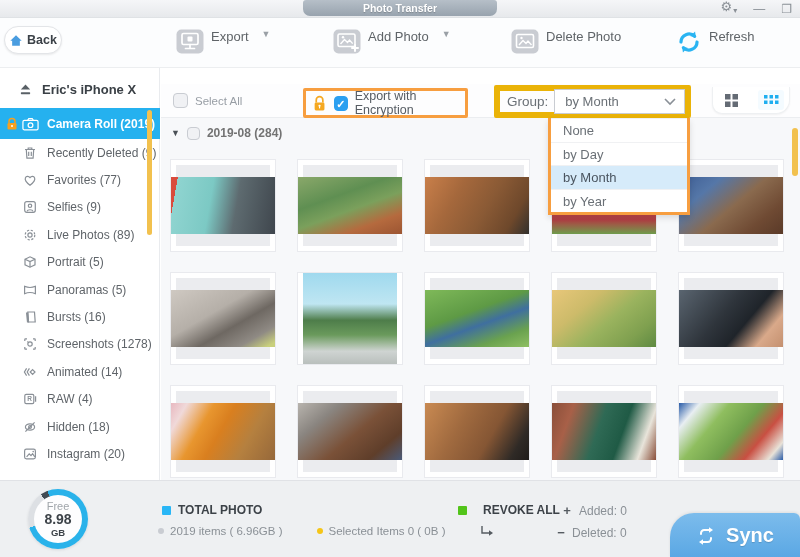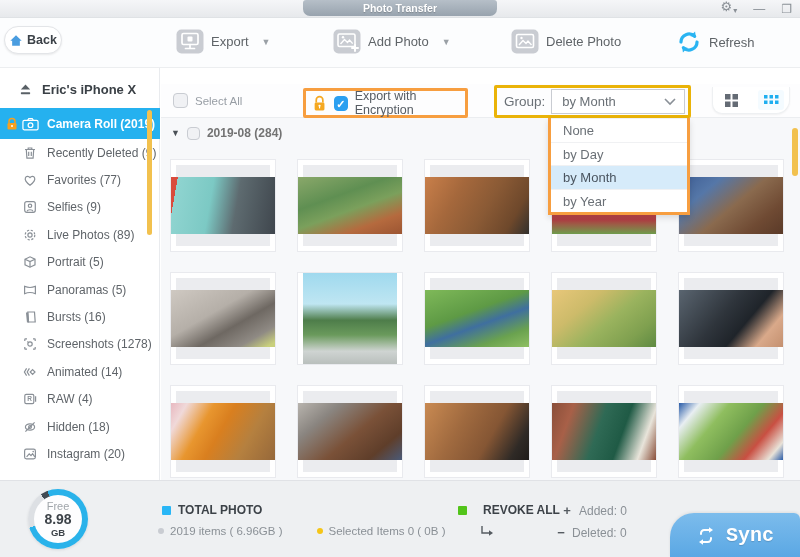--- a/index.html
+++ b/index.html
@@ -20,21 +20,21 @@
   .gear-dot { font-size:8px; vertical-align:-2px; margin-left:1px; }
 
   
   .toolbar { position:absolute; left:0; top:18px; width:800px; height:50px;
     background:#fcfdfe; border-bottom:1px solid #ecEEf0; border-bottom:1px solid #eceef0;
     box-shadow:0 1px 2px rgba(0,0,0,.03); }
   .back-btn { position:absolute; left:4px; top:8px; width:58px; height:28px; background:#fff;
     border:1px solid #e3e5e8; border-radius:15px; display:flex; align-items:center; justify-content:center;
     gap:4px; box-shadow:0 1px 2px rgba(0,0,0,.08); cursor:pointer; }
   .back-btn span { font-size:12.5px; font-weight:bold; color:#3c4248; }
-  .tb-group { position:absolute; top:11px; display:flex; align-items:center; gap:7px; cursor:pointer;padding-left:8px; }
+  .tb-group { position:absolute; top:11px; display:flex; gap:7px; cursor:pointer;padding-left:8px; }
   .tb-label { font-size:13px; color:#5f6468; }
   .tb-caret { font-size:9px; color:#9aa0a6; margin-left:6px; }
   .g-export { left:168px; } .g-add { left:325px; } .g-del { left:503px; } .g-refresh { left:668px; }
 
   
   .content { position:absolute; left:0; top:68px; width:800px; height:412px; background:#fff; }
   .left-strip { position:absolute; left:0; top:0; width:10px; height:412px; background:linear-gradient(#9ba1a8,#a9afb5); }
   .sidebar { position:absolute; left:0; top:0; width:160px; height:412px; background:#fff; border-right:1px solid #e9ebee; }
   .device-row { position:absolute; left:0; top:8px; width:160px; height:26px; display:flex; align-items:center; }
   .device-row .eject { margin-left:18px; }
@@ -55,21 +55,21 @@
   .selall { position:absolute; left:12px; top:9px; display:flex; align-items:center; gap:7px; cursor:pointer; }
   .cb { width:15px; height:15px; border:1px solid #c9ccd2; border-radius:4px; background:#f0f1f4; }
   .cb.small { width:13px; height:13px; }
   .cb.checked { background:#2b9ff0; border-color:#2b9ff0; color:#fff; font-size:11px; line-height:14px; text-align:center; font-weight:bold; }
   .selall-label { font-size:11.5px; color:#989ea5; }
 
   .enc-box { position:absolute; left:142px; top:4px; width:165px; height:30px; border:3px solid #f79e40; border-radius:2px;
     background:#fdfdfe; display:flex; align-items:center; gap:7px; padding-left:6px; }
   .enc-label { font-size:12.5px; color:#565c63; }
 
-  .grp-box { position:absolute; left:333px; top:1px; width:197px; height:33px; border:3px solid #eab308; border-radius:2px;
+  .grp-box { position:absolute; left:333px; top:1px; width:197px; height:33px; border:6px solid #eab308; border-radius:2px;
     background:#fdfdfe; display:flex; align-items:center; }
   .grp-label { font-size:13.5px; color:#6a7076; margin-left:7px; }
   .grp-select { margin-left:6px; width:134px; height:25px; border:1px solid #c9ccd2; background:#fff;
     display:flex; align-items:center; justify-content:space-between; padding:0 8px 0 10px; cursor:pointer; }
   .grp-value { font-size:13px; color:#6a7076; }
 
   .view-toggle { position:absolute; left:551px; top:3px; width:78px; height:27px; background:#fff;
     border:1px solid #eef0f2; border-top:none; border-radius:0 0 14px 10px; box-shadow:0 1px 2px rgba(0,0,0,.05);
     display:flex; align-items:center; justify-content:center; gap:14px; }
   .vt-btn { width:26px; height:20px; display:flex; align-items:center; justify-content:center; cursor:pointer; border-radius:3px; }
@@ -104,21 +104,21 @@
   .free-value { font-size:14px; color:#3c4248; font-weight:bold; line-height:15px; }
   .free-unit { font-size:9.5px; color:#3c4248; font-weight:bold; }
   .f-row1 { position:absolute; top:22px; font-size:12px; font-weight:bold; color:#3c4248; display:flex; align-items:center; gap:7px;padding-left:6px; }
   .f-row2 { position:absolute; top:44px; font-size:11.5px; color:#8a9096; display:flex; align-items:center; gap:6px; }
   .sq { width:9px; height:9px; border-radius:1px; }
   .dot { width:6px; height:6px; border-radius:50%; }
   .plusminus { font-size:13px; font-weight:bold; color:#555b61; width:10px; text-align:center; }
   .sync-btn { position:absolute; left:670px; top:32px; width:130px; height:45px;
     background:linear-gradient(#7cbcec,#5aa7e4); border-radius:24px 6px 0 0;
     display:flex; align-items:center; justify-content:center; gap:10px; cursor:pointer;
-    box-shadow:0 -1px 3px rgba(0,0,0,.08);font-family:Liberation Mono, monospace; }
+    box-shadow:0 -1px 3px rgba(0,0,0,.08); }
   .sync-label { color:#fff; font-size:20px; font-weight:bold; text-shadow:0 1px 1px rgba(0,0,0,.15); }
 </style>
 </head>
 <body>
 
 <div class="app">
 
   <div class="titlebar">
     <div class="title-tab">Photo Transfer</div>
     <div class="win-controls">

